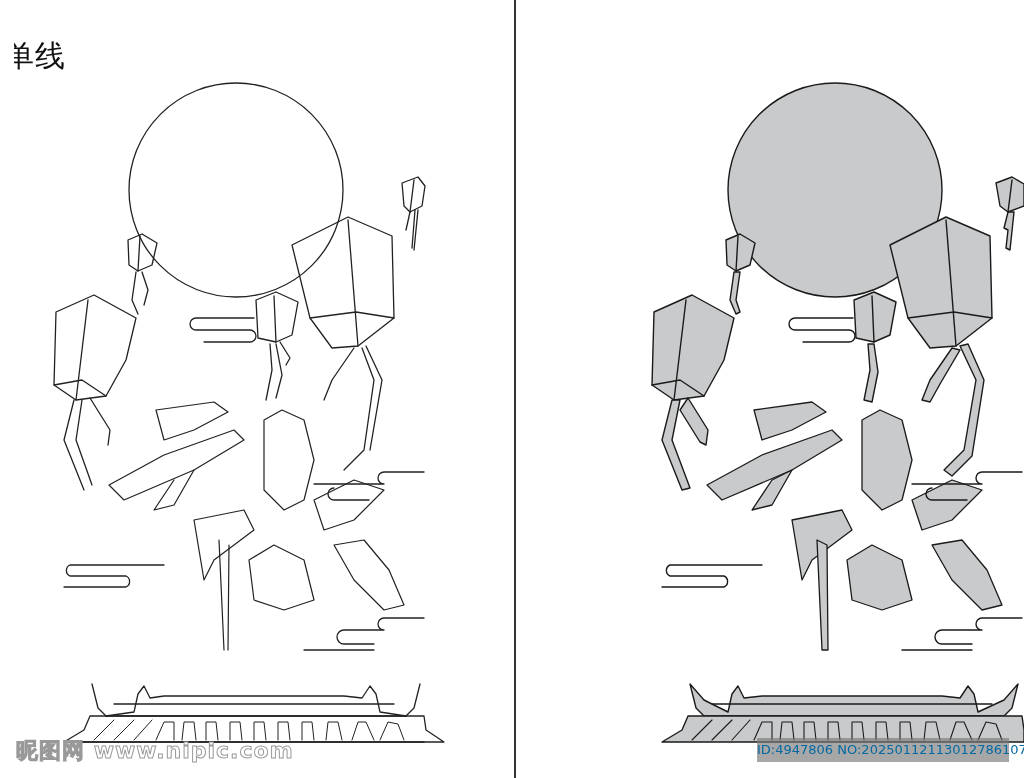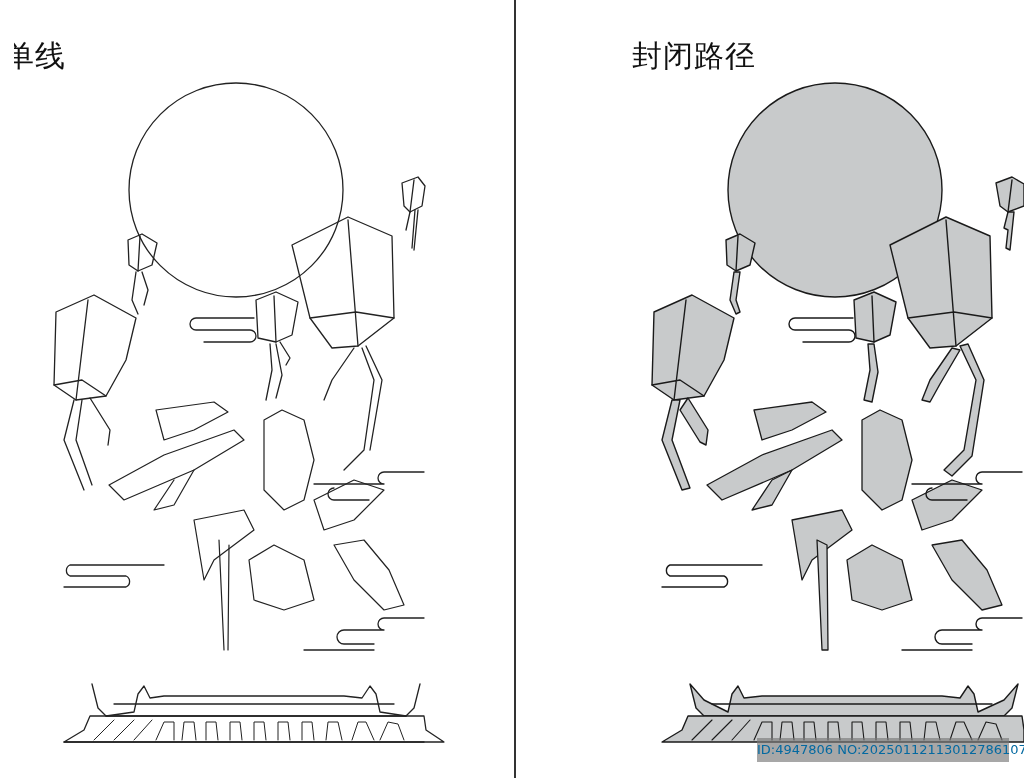--- a/index.html
+++ b/index.html
@@ -82,26 +82,26 @@
         <path d="M78 684 L84 708 L92 716 L120 712 L124 694 L130 686 L136 698 L150 696 L330 696 L348 698 L356 686 L362 694 L366 712 L392 716 L400 708 L406 684"></path>
         <path d="M92 716 L392 716 M100 704 L380 704"></path>
         <path d="M76 716 L410 716 L412 730 L430 742 L50 742 L70 730 Z"></path>
         <path d="M50 742 L410 742"></path>
         <g stroke-width="1">
           <path d="M80 740 L100 720 M100 740 L120 720 M120 740 L138 720 M142 740 L150 722 L160 722 L160 740 M168 740 L170 722 L180 722 L182 740 M192 740 L192 722 L202 722 L204 740 M216 740 L216 722 L226 722 L228 740 M240 740 L240 722 L250 722 L252 740 M264 740 L264 722 L274 722 L276 740 M288 740 L288 722 L298 722 L300 740 M312 740 L314 722 L324 722 L328 740 M338 740 L344 722 L352 722 L360 740 M366 740 L374 722 L384 724 L390 740"></path>
         </g>
       </g>
     </g>
   </svg>
+  <div class="wm-left">昵图网 www.nipic.com</div>
 </div>
 
 <div class="divider"></div>
 
 <div class="panel panel-right">
-  <div class="panel-title title-right">封闭路径</div>
   <svg class="art" width="507" height="778" viewBox="517 0 507 778">
     <g fill="#c8cacb" stroke="#1a1a1a" stroke-width="1.4" stroke-linejoin="round" stroke-linecap="round">
       <circle cx="835" cy="190" r="107"></circle>
       <g>
         <path d="M996 183 L1012 177 L1024 184 L1024 206 L1008 212 L1000 206 Z"></path>
         <path d="M1008 212 L1004 228 L1008 230 L1006 248 L1010 250 L1014 212 Z"></path>
       </g>
       <g>
         <path d="M726 240 L740 234 L755 243 L750 265 L736 271 L727 265 Z"></path>
         <path d="M734 272 L730 300 L736 314 L740 312 L736 300 L740 272 Z"></path>

